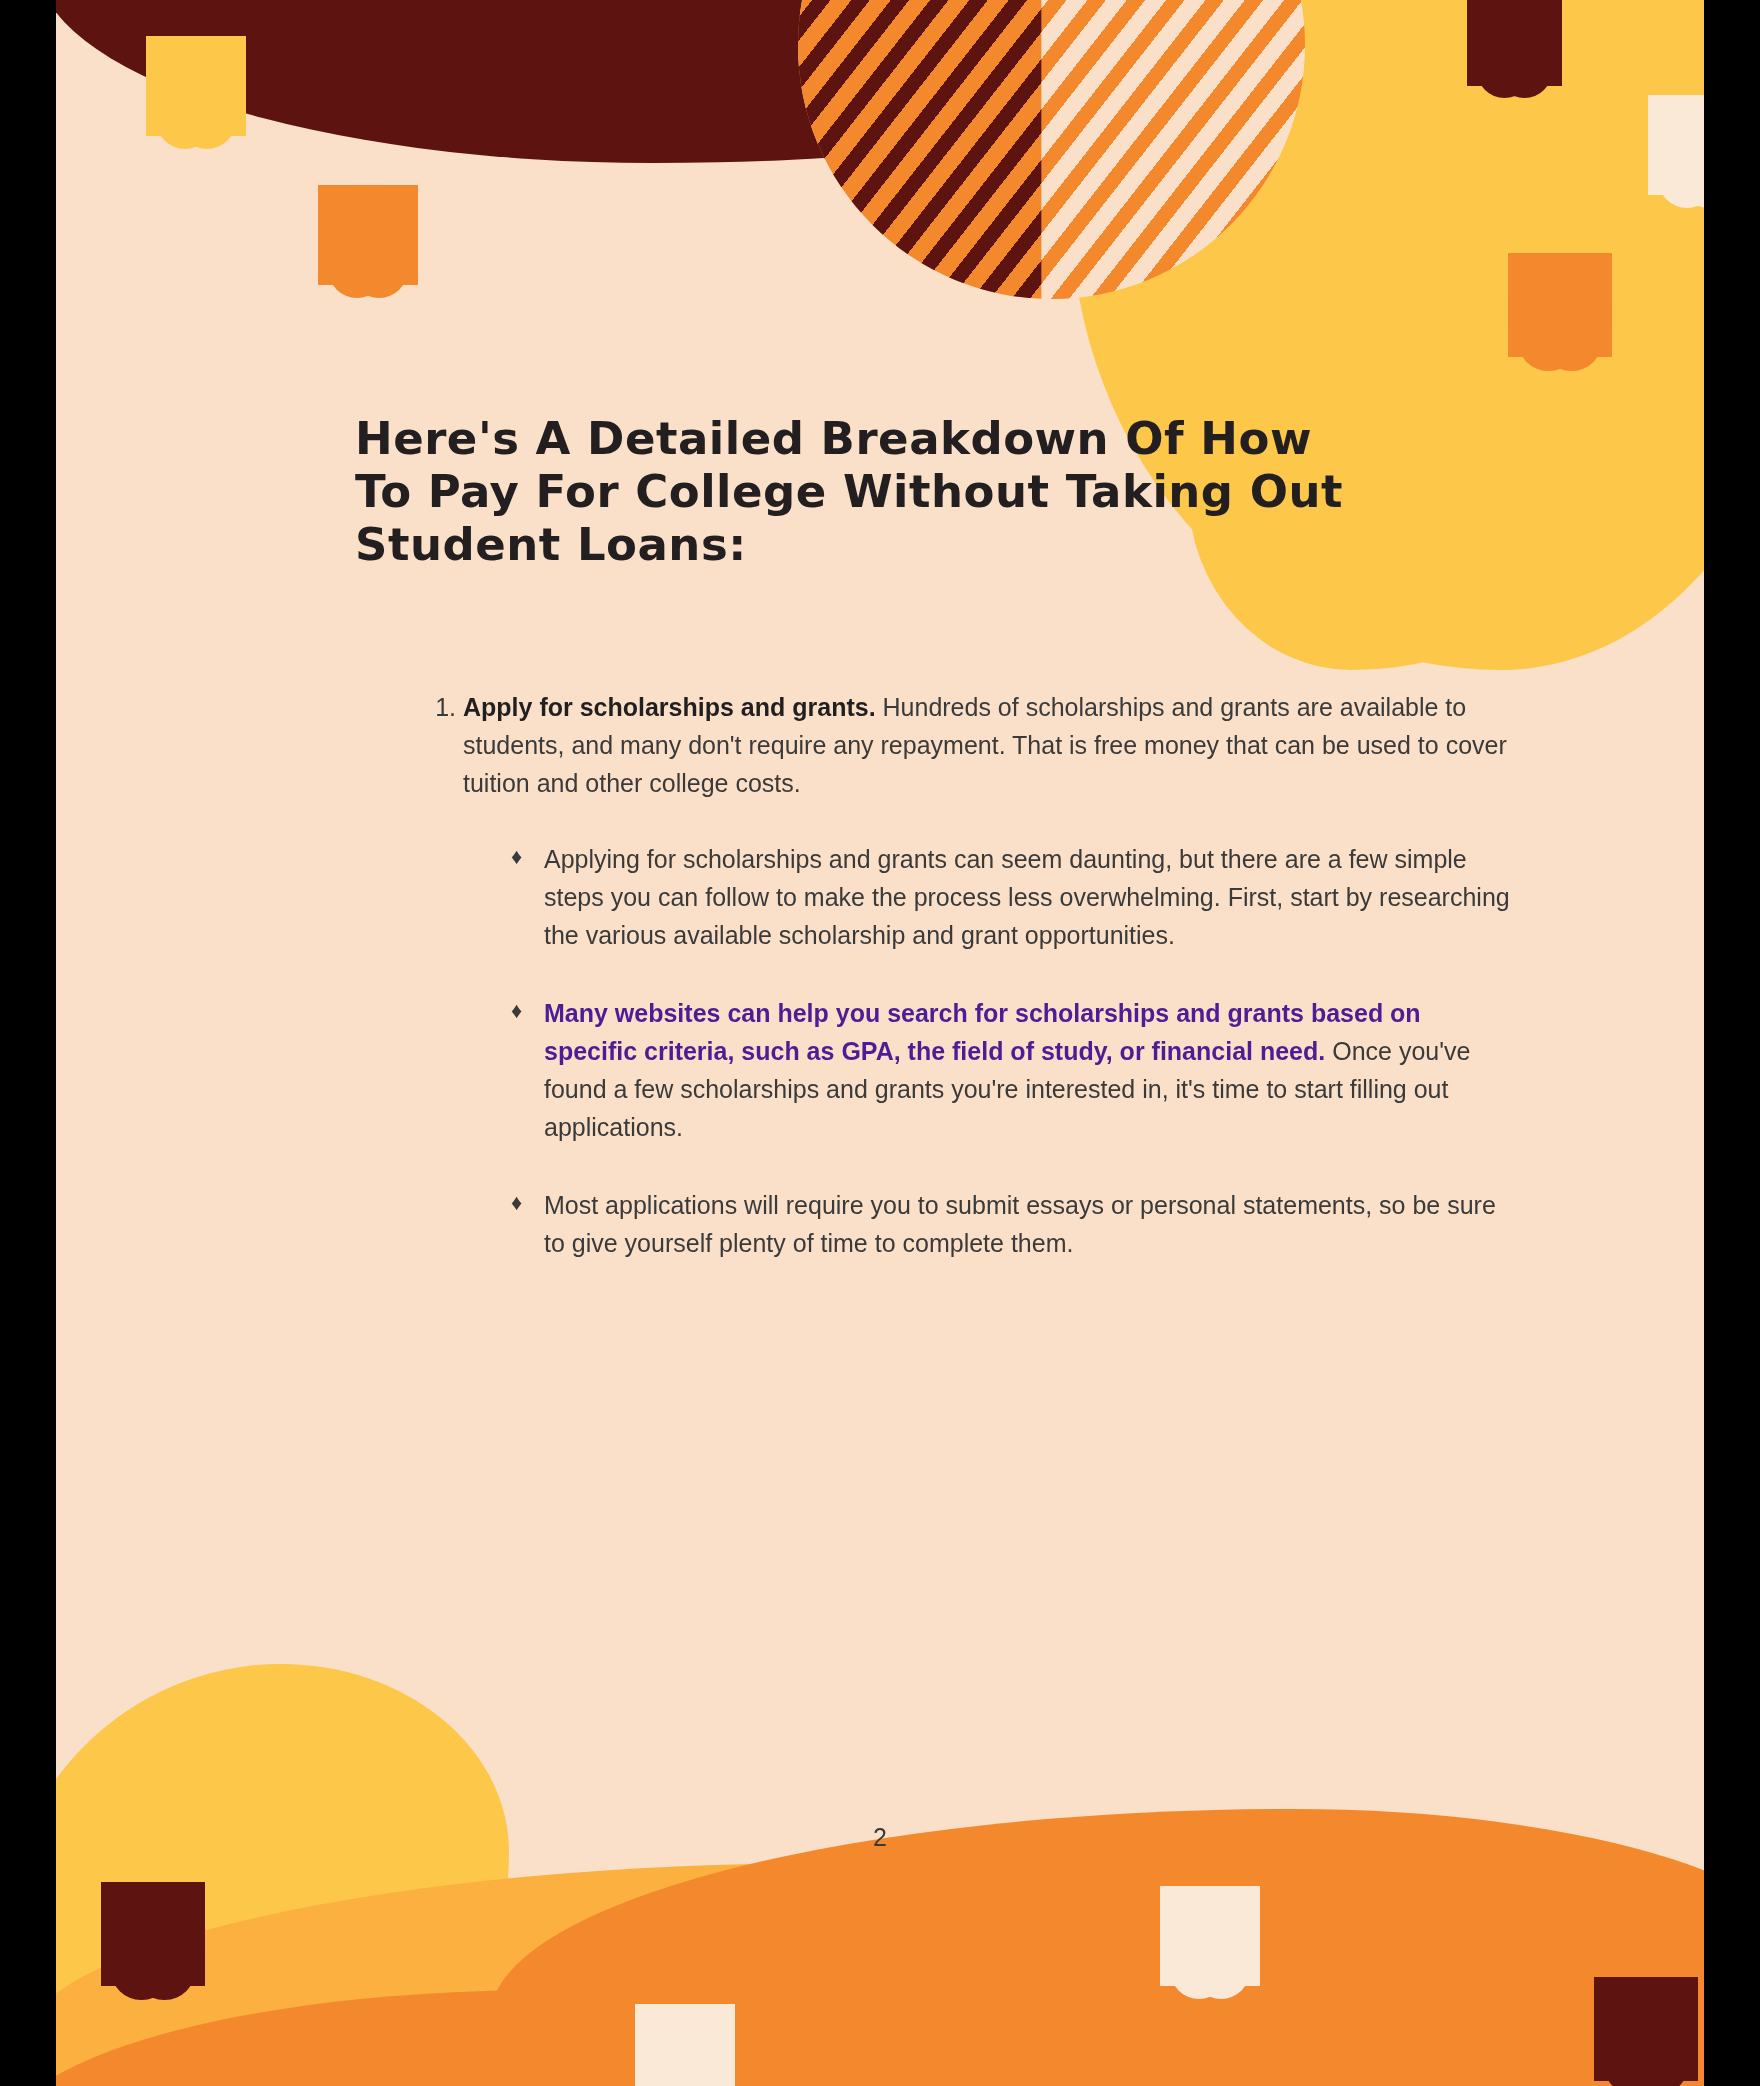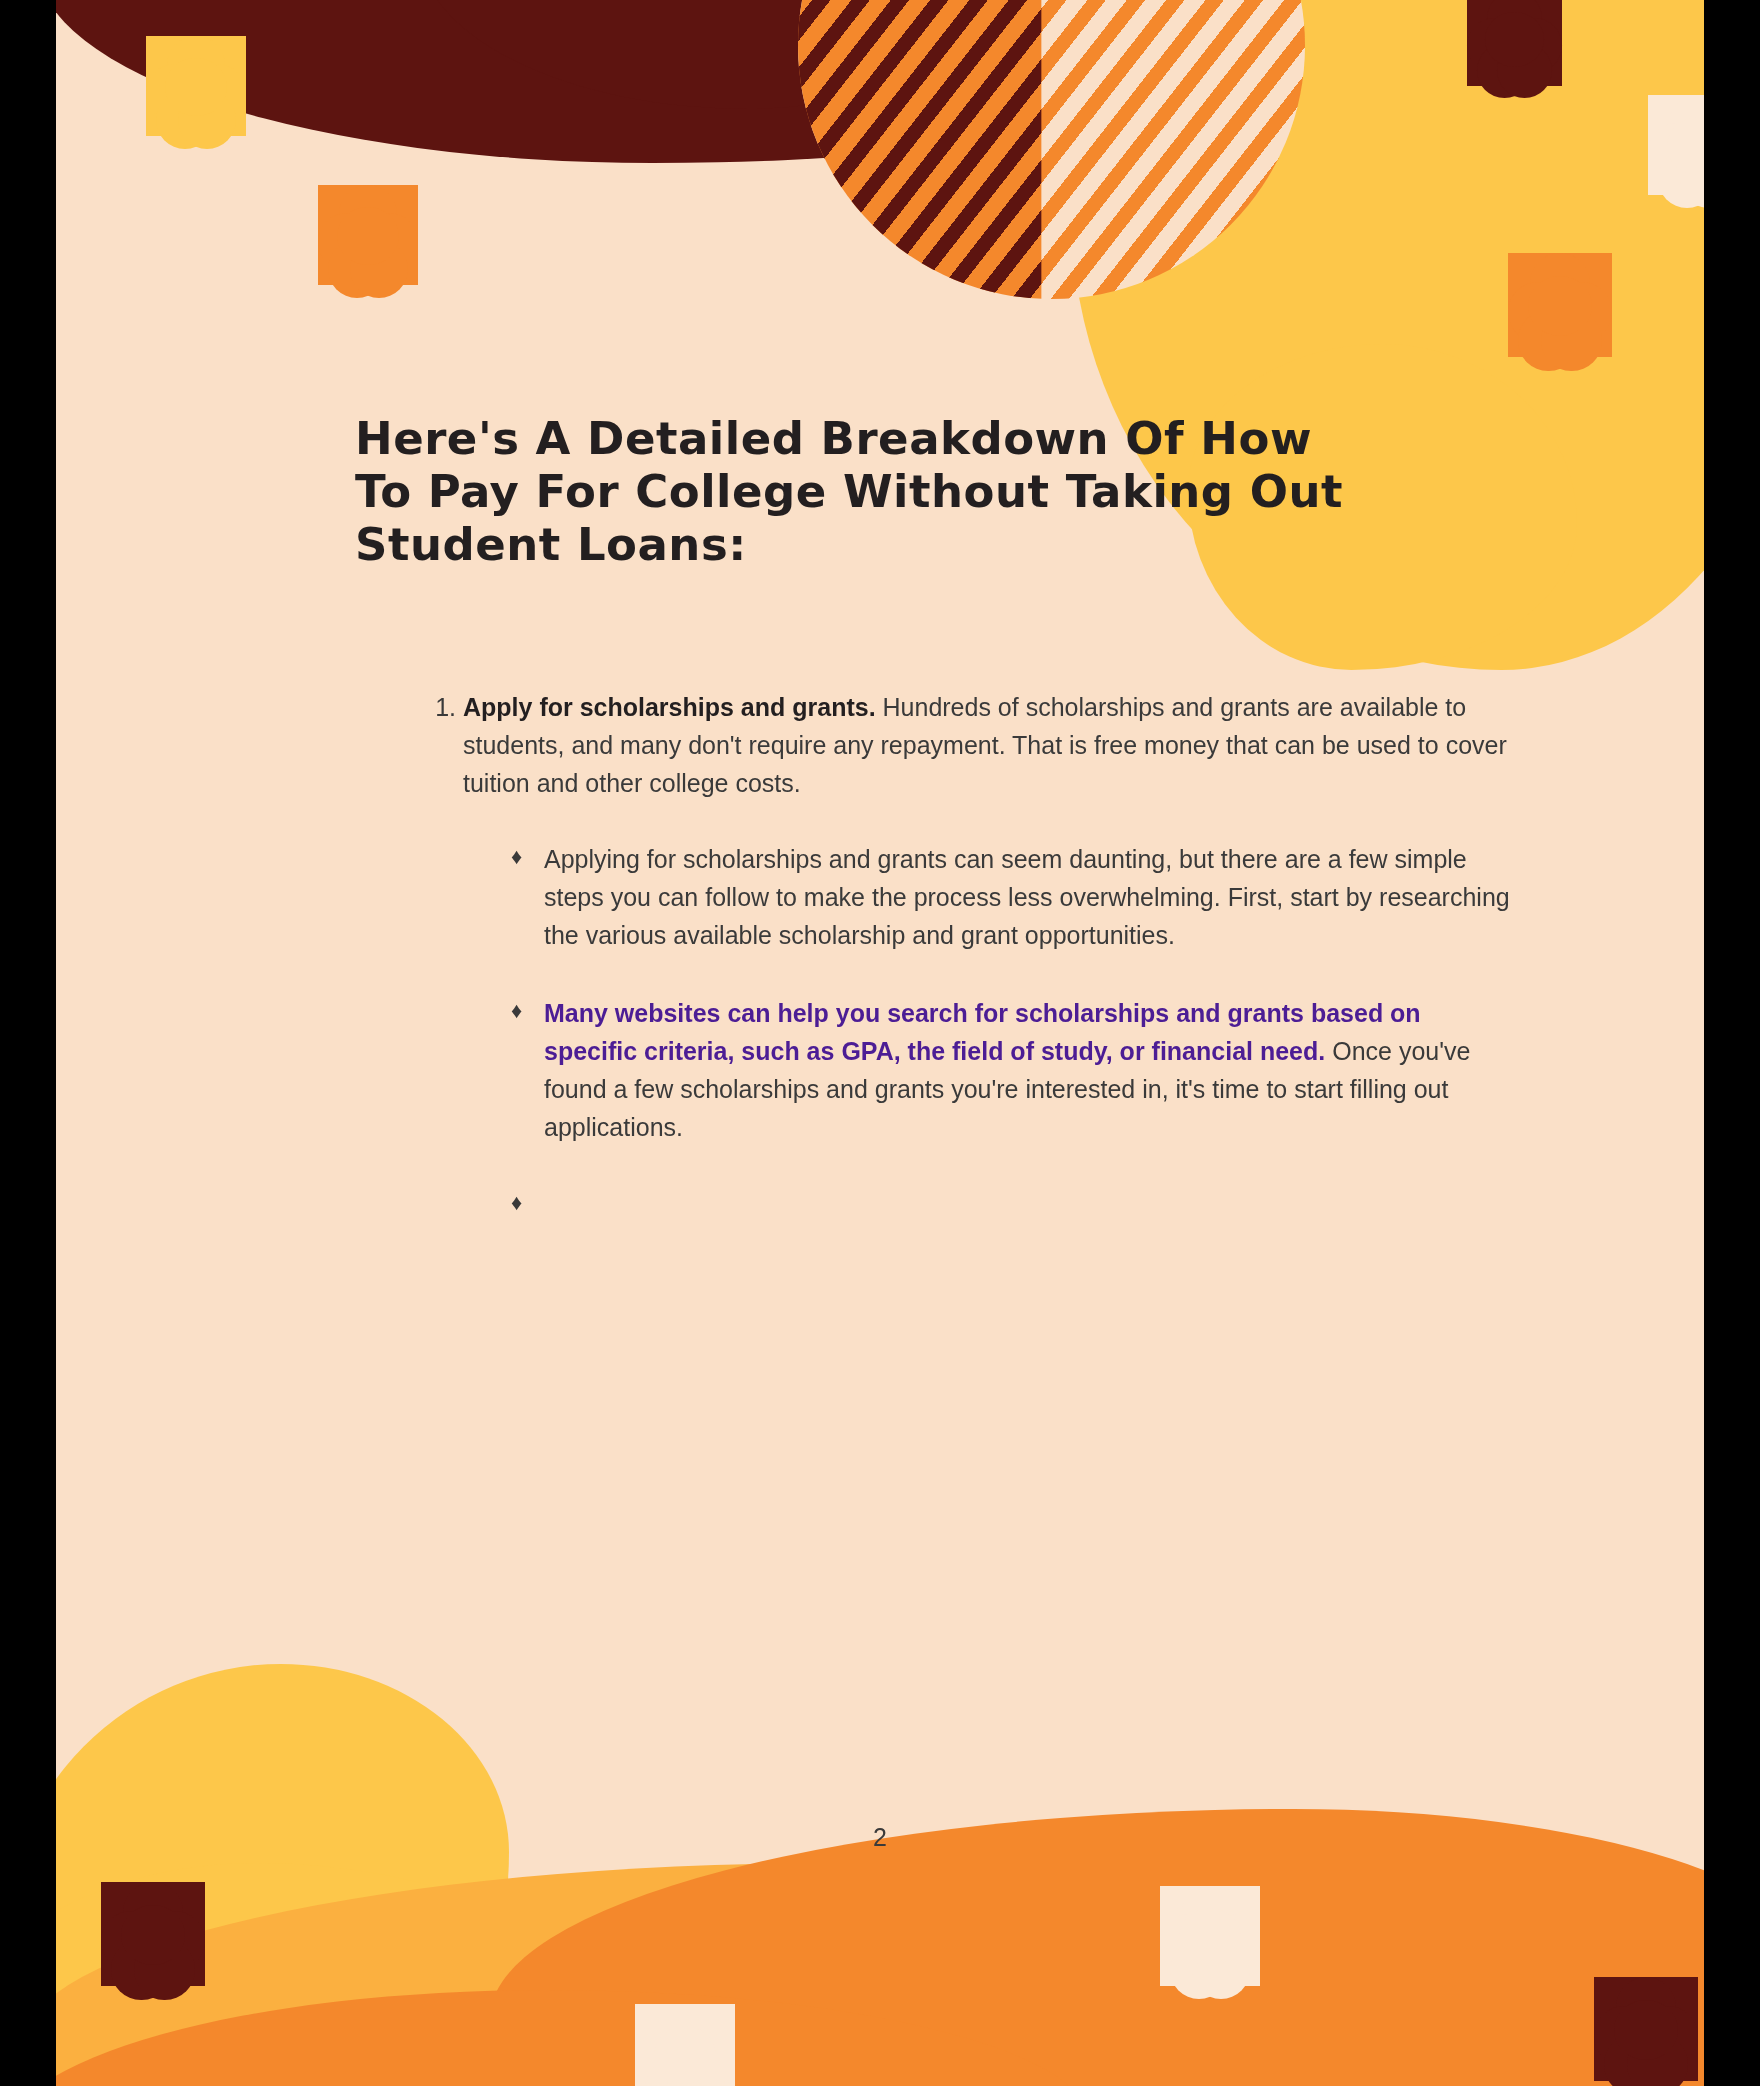--- a/index.html
+++ b/index.html
@@ -315,20 +315,21 @@
           <li>
             <span class="bullet">♦</span>
             <span>Applying for scholarships and grants can seem daunting, but there are a few simple steps you can follow to make the process less overwhelming. First, start by researching the various available scholarship and grant opportunities.</span>
           </li>
           <li>
             <span class="bullet">♦</span>
             <b>Many websites can help you search for scholarships and grants based on specific criteria, such as GPA, the field of study, or financial need.</b><span> Once you've found a few scholarships and grants you're interested in, it's time to start filling out applications.</span>
           </li>
           <li>
             <span class="bullet">♦</span>
+            <span>Most applications will require you to submit essays or personal statements, so be sure to give yourself plenty of time to complete them.</span>
           </li>
         </ul>
       </li>
     </ol>
 
     <div class="page-number">2</div>
   </div>
 </div>
 
 

